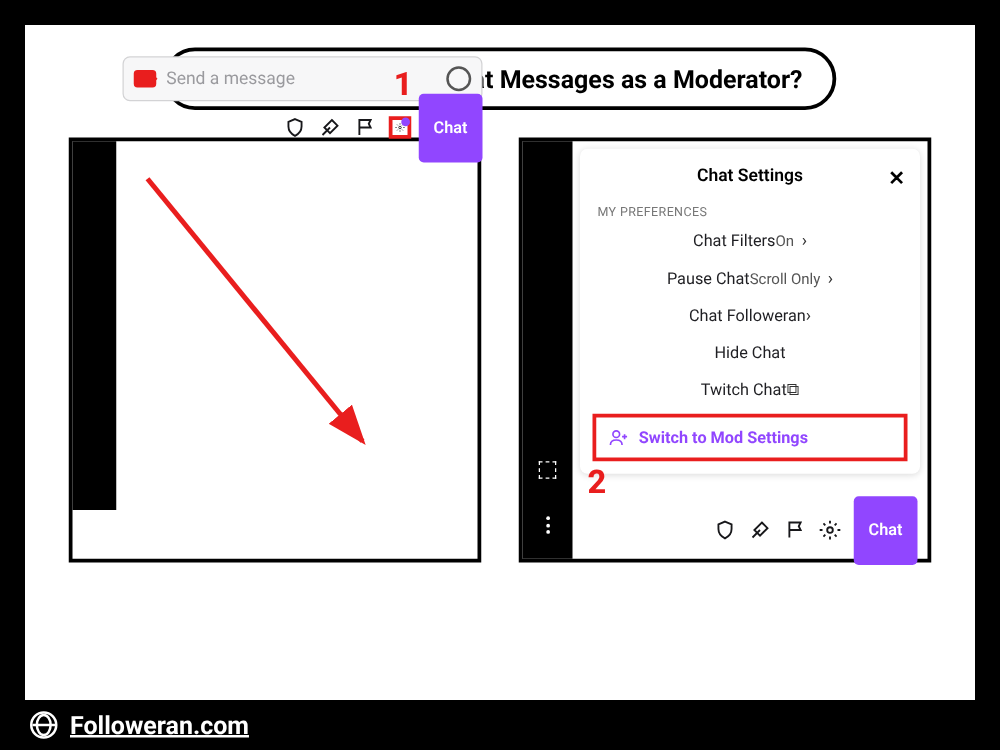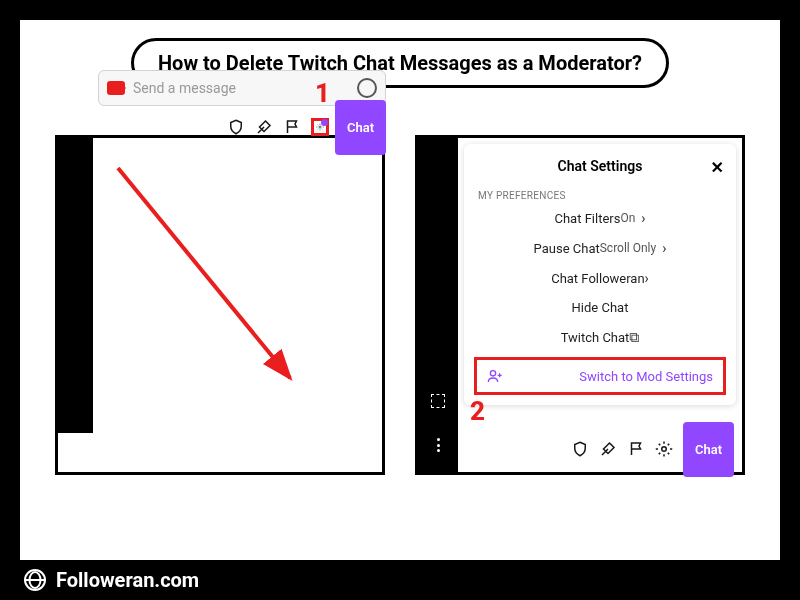--- a/index.html
+++ b/index.html
@@ -33,21 +33,20 @@
   left: 0; right: 0;
   display: flex;
   justify-content: space-around;
   padding: 0 20px;
 }
 .panel {
   width: 330px; height: 340px;
   border: 3px solid #000;
   background: #fff;
   position: relative;
-  margin-top: 25px;
 }
 
 
 .p1-inner {
   position: absolute;
   top: 10px; left: 10px; right: 10px; bottom: 10px;
   background: #efeff1;
   position: relative;
 }
 .p1-black-top {
@@ -130,41 +129,41 @@
   font-size: 13px; color: #1f1f23;
 }
 .pref-item .right { display: flex; align-items: center; gap: 6px; color: #555; font-size: 12px; }
 .chevron { font-size: 14px; color: #333; }
 
 .mod-switch-box {
   border: 3px solid #e91e1e;
   margin: 4px 10px 0;
   padding: 8px 10px;
   display: flex; align-items: center; gap: 8px;
-  color: #9146ff; font-weight: 400; font-size: 13px; justify-content: space-between;
+  color: #9146ff; font-weight: 700; font-size: 13px;
 }
 .mod-switch-box svg { width: 16px; height: 16px; stroke: #9146ff; stroke-width: 2; fill: none; }
 
 .p2-bottom-row {
   position: absolute;
   bottom: 8px; left: 46px; right: 8px;
   height: 30px;
   display: flex; align-items: center; justify-content: flex-end;
   gap: 10px;
 }
 
 
 .footer-bar {
   position: absolute;
   left: 0; right: 0; bottom: 0;
   height: 40px;
   background: #000;
   display: flex; align-items: center;
   padding: 0 24px; gap: 10px;
-  color: #fff; font-weight: 700; font-size: 20px;
+  color: #fff; font-weight: 700; font-size: 20px; text-decoration: underline;
 }
 .globe-icon { width: 22px; height: 22px; border: 2px solid #fff; border-radius: 50%; position: relative; }
 .globe-icon::before { content: ""; position: absolute; left: 50%; top: 0; bottom: 0; width: 9px; border: 2px solid #fff; border-radius: 50%; transform: translateX(-50%); }
 .globe-icon::after { content: ""; position: absolute; top: 50%; left: 0; right: 0; height: 0; border-top: 2px solid #fff; transform: translateY(-50%); }
 </style>
 </head>
 <body>
 
 <div class="outer-frame">
   <div class="inner-canvas">

